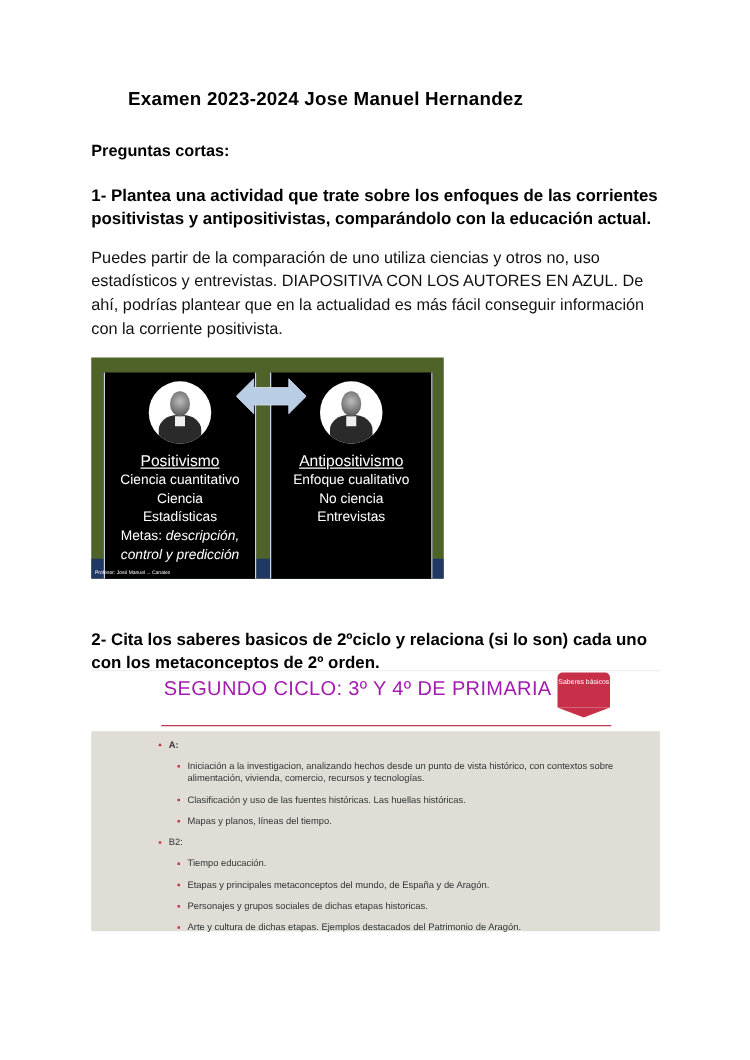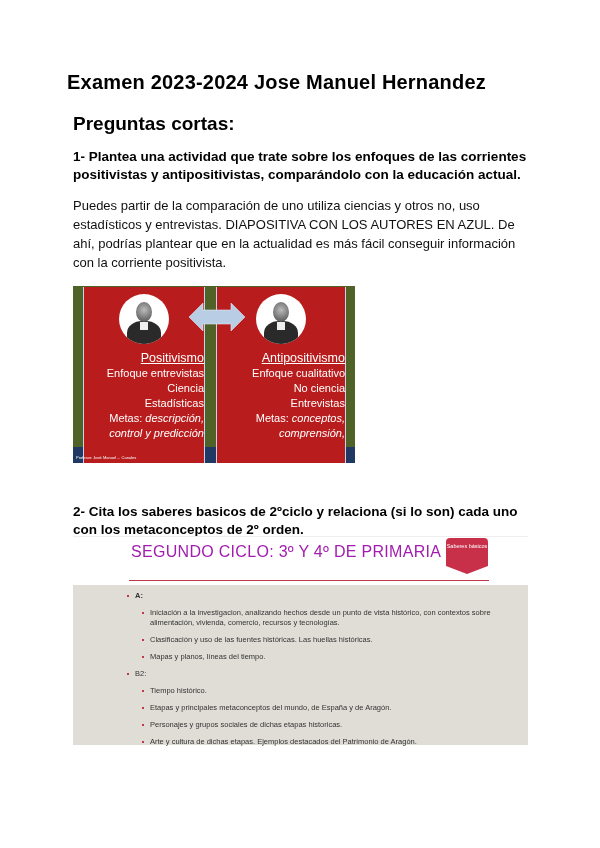--- a/index.html
+++ b/index.html
@@ -2,44 +2,44 @@
 <html><head>
 <meta charset="utf-8">
 <style>
   html, body { margin: 0; padding: 0; }
   body {
     width: 600px; height: 848px; background: #ffffff; position: relative;
     font-family: "Liberation Sans", sans-serif; color: #000; overflow: hidden;
   }
   .title {
     position: absolute; top: 71px; left: 0; width: 521px; text-align: center;
-    font-weight: bold; font-size: 20px; letter-spacing: 0.2px; padding-left: 16px;
+    font-weight: bold; font-size: 15px; letter-spacing: 0.2px;
   }
   .subhead {
-    position: absolute; left: 73px; top: 113px; font-weight: bold; font-size: 19px;
+    position: absolute; left: 73px; top: 113px; font-weight: bold; font-size: 13px;
   }
   .question {
     position: absolute; left: 73px; width: 460px; font-weight: bold; font-size: 13.5px; line-height: 18px;
   }
   .q1 { top: 148px; }
   .q2 { top: 503px; }
   .answer {
     position: absolute; left: 73px; top: 196px; width: 460px; font-size: 13px; line-height: 19px; color: #111;
   }
 
   
   .slide1 {
     position: absolute; left: 73px; top: 286px; width: 282px; height: 177px;
     background: #4f6228; overflow: hidden;
   }
   .s1-bottombar { position: absolute; left: 0; bottom: 0; width: 100%; height: 16px; background: #1f3864; }
   .s1-panel {
-    position: absolute; top: 1px; height: 177px; background: #b91c1c;
+    position: absolute; top: 12px; height: 177px; background: #000000;
     border-left: 1px solid #c7d3e6; border-right: 1px solid #c7d3e6;
-    color: #fff; text-align: right; font-size: 11px; line-height: 15px;
+    color: #fff; text-align: center; font-size: 11px; line-height: 15px;
   }
   .s1-panel.left { left: 10px; width: 120px; }
   .s1-panel.right { left: 143px; width: 128px; }
   .portrait {
     width: 50px; height: 50px; border-radius: 50%; background: #fff;
     margin: 7px auto 6px; position: relative; overflow: hidden;
   }
   .portrait .head {
     position: absolute; left: 17px; top: 8px; width: 16px; height: 20px; border-radius: 50%;
     background: radial-gradient(circle at 50% 40%, #bbb, #444);
@@ -100,42 +100,38 @@
 
 <div class="slide1">
   <div class="s1-bottombar"></div>
   <div class="s1-panel left">
     <div class="portrait">
       <div class="body"></div>
         <div class="collar"></div>
         <div class="head"></div>
     </div>
     <div class="s1-heading">Positivismo</div>
-    <div>Enfoque entrevistas</div>
+    <div>Ciencia cuantitativo</div>
     <div>Ciencia</div>
     <div>Estadísticas</div>
     <div class="s1-goals">
       <span>Metas:</span>
       <em>descripción, control y predicción</em>
     </div>
   </div>
   <div class="s1-panel right">
     <div class="portrait">
       <div class="body"></div>
         <div class="collar"></div>
         <div class="head"></div>
     </div>
     <div class="s1-heading">Antipositivismo</div>
     <div>Enfoque cualitativo</div>
     <div>No ciencia</div>
     <div>Entrevistas</div>
-    <div class="s1-goals">
-      <span>Metas:</span>
-      <em>conceptos, comprensión,</em>
-    </div>
   </div>
   <svg class="arrow" viewBox="0 0 56 30">
     <polygon points="0,15 14,1 14,8 42,8 42,1 56,15 42,29 42,22 14,22 14,29" fill="#b9cde5" stroke="#dbe5f1" stroke-width="0.6"></polygon>
   </svg>
   <div class="s1-footer">Profesor: José Manuel ... Canales</div>
 </div>
 
 <div class="question q2">2- Cita los saberes basicos de 2ºciclo y relaciona (si lo son) cada uno con los metaconceptos de 2º orden.</div>
 
 <div class="slide2-top">
@@ -145,18 +141,18 @@
   <div class="s2-line"></div>
 </div>
 
 <div class="slide2-body">
   <ul class="s2-list">
     <li class="lvl1"><span class="bullet"></span><span class="txt">A:</span></li>
     <li class="lvl2"><span class="bullet"></span><span class="txt">Iniciación a la investigacion, analizando hechos desde un punto de vista histórico, con contextos sobre alimentación, vivienda, comercio, recursos y tecnologías.</span></li>
     <li class="lvl2"><span class="bullet"></span><span class="txt">Clasificación y uso de las fuentes históricas. Las huellas históricas.</span></li>
     <li class="lvl2"><span class="bullet"></span><span class="txt">Mapas y planos, líneas del tiempo.</span></li>
     <li class="lvl1 plain"><span class="bullet"></span><span class="txt">B2:</span></li>
-    <li class="lvl2"><span class="bullet"></span><span class="txt">Tiempo histórico.</span></li>
+    <li class="lvl2"><span class="bullet"></span><span class="txt">Tiempo educación.</span></li>
     <li class="lvl2"><span class="bullet"></span><span class="txt">Etapas y principales metaconceptos del mundo, de España y de Aragón.</span></li>
     <li class="lvl2"><span class="bullet"></span><span class="txt">Personajes y grupos sociales de dichas etapas historicas.</span></li>
     <li class="lvl2"><span class="bullet"></span><span class="txt">Arte y cultura de dichas etapas. Ejemplos destacados del Patrimonio de Aragón.</span></li>
   </ul>
 </div>
 
 </body></html>

